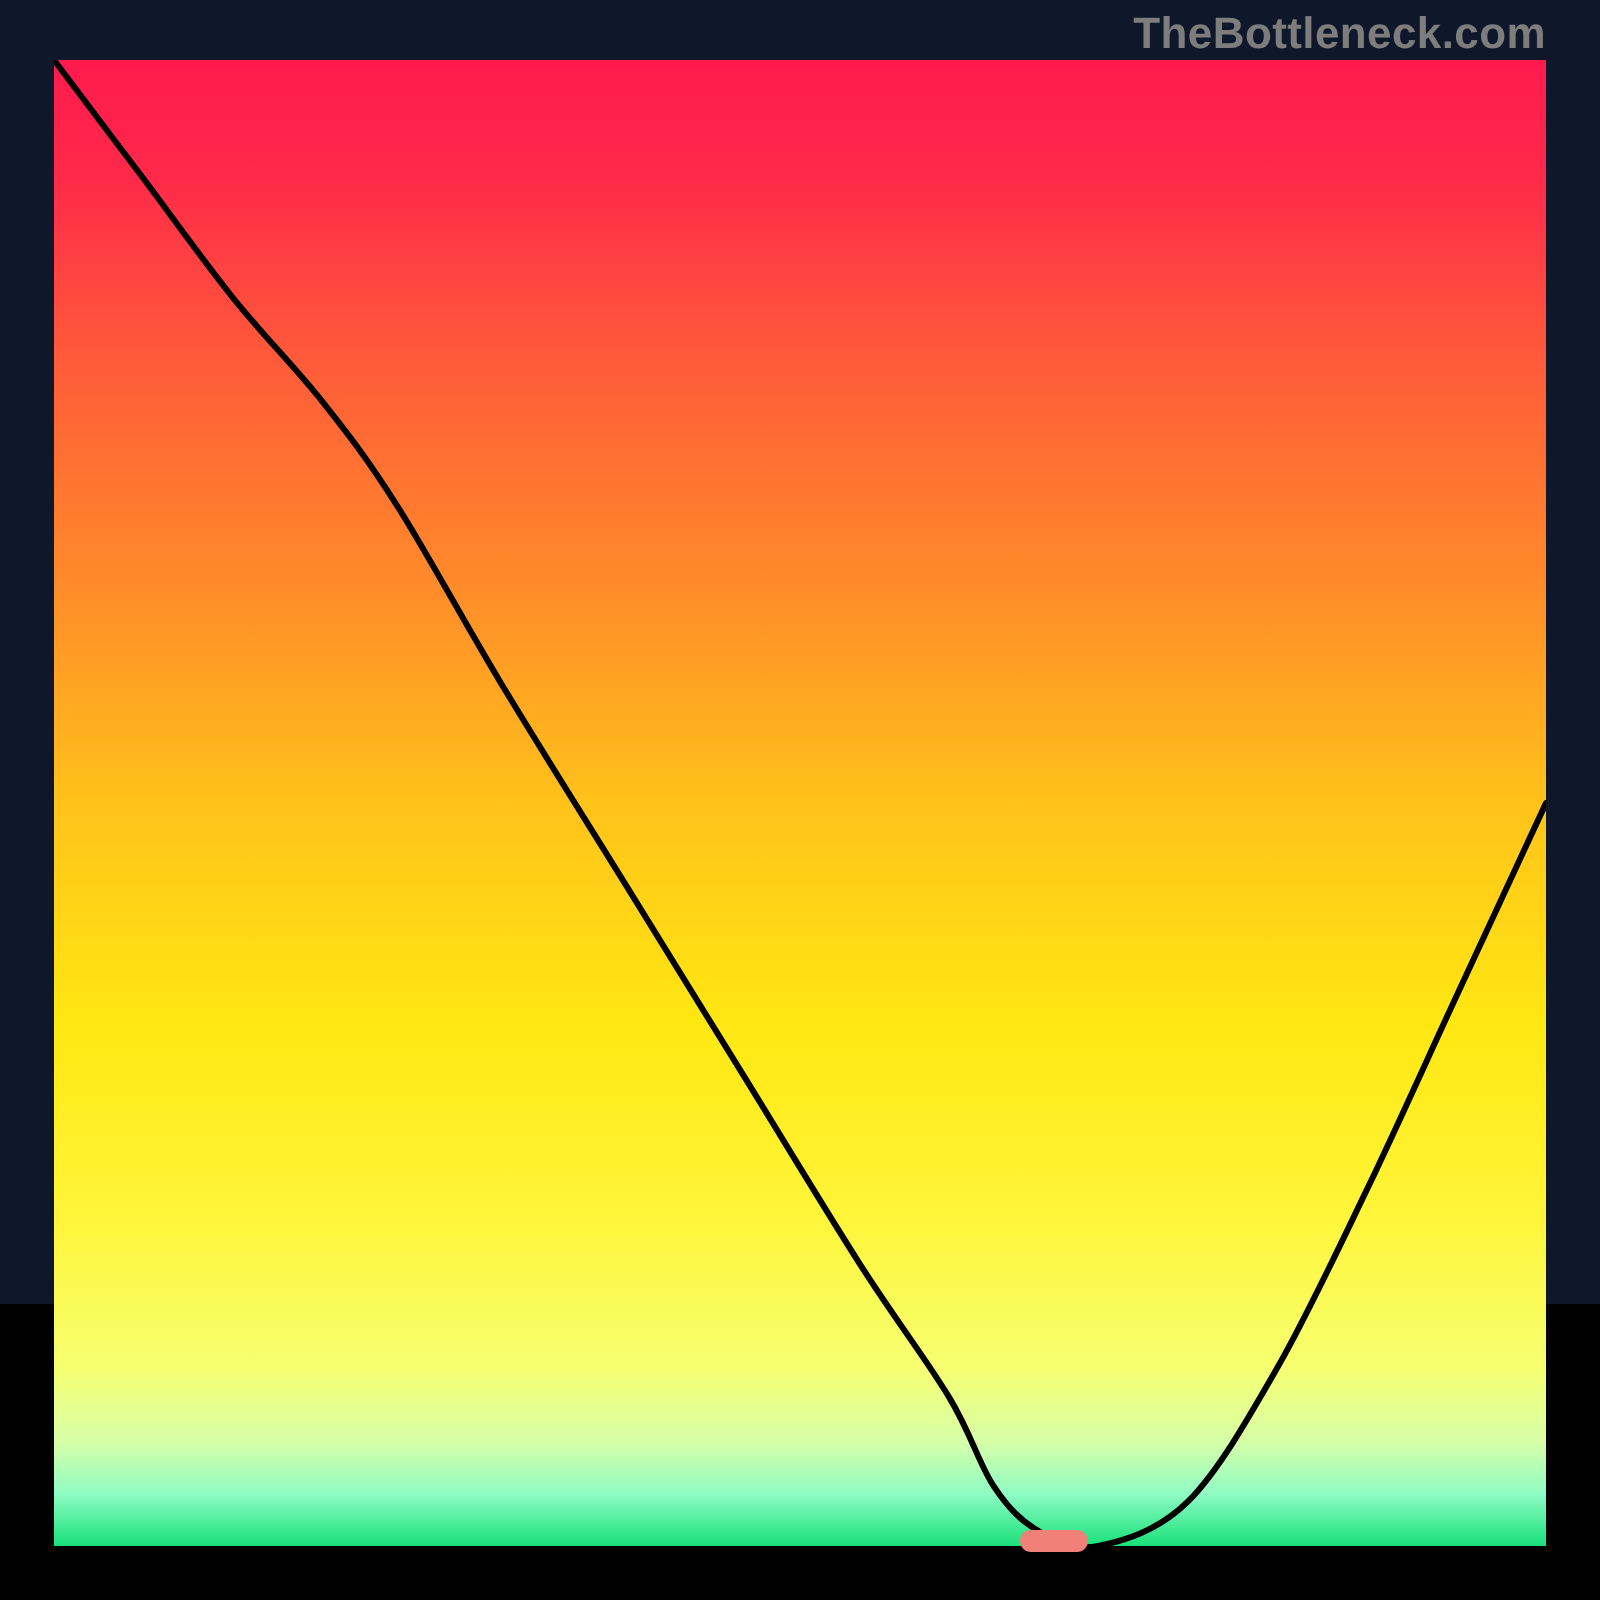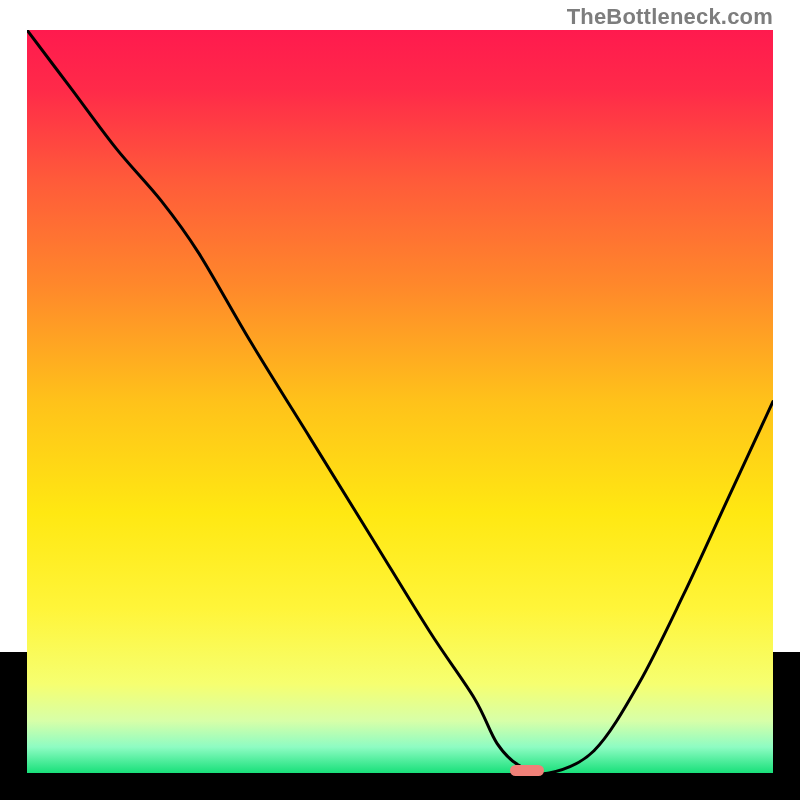--- a/index.html
+++ b/index.html
@@ -9,21 +9,21 @@
     height: 800px;
     background: #000;
     overflow: hidden;
   }
   .frame {
     position: absolute;
     left: 0;
     top: 0;
     width: 800px;
     height: 652px;
-    background: #ffffff;
+    background: #0f172a;
   }
   .plot-area {
     position: absolute;
     
     left: 27px;
     top: 30px;
     width: 746px;
     height: 743px;
   }
   .gradient-bg {

